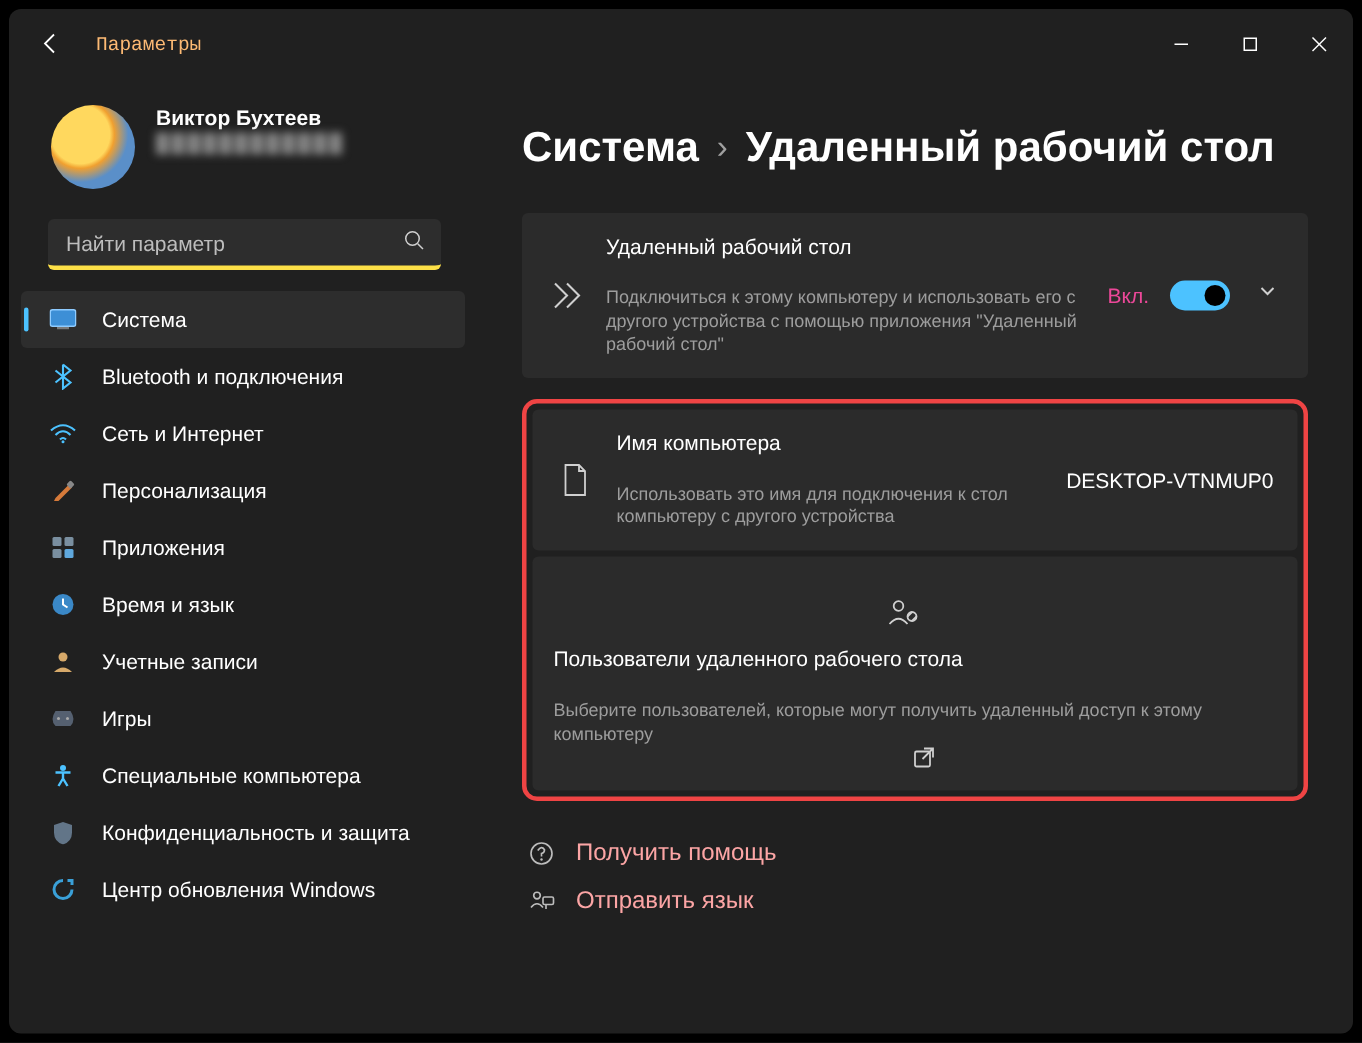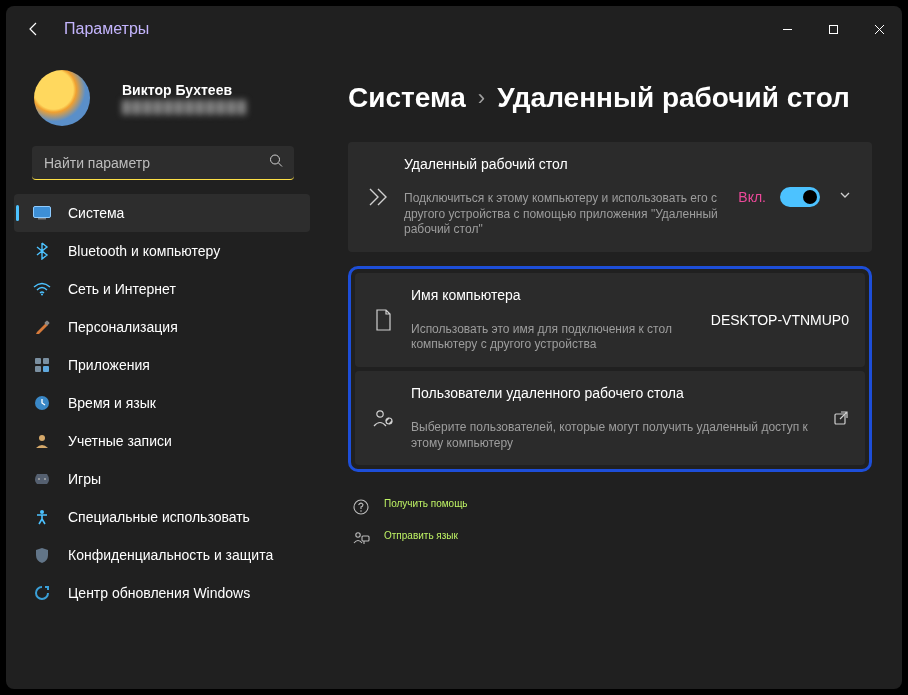--- a/index.html
+++ b/index.html
@@ -26,22 +26,23 @@
     padding: 0 0 0 16px;
   }
   .back-btn {
     width: 24px; height: 24px;
     margin-right: 18px;
     display: flex; align-items: center; justify-content: center;
     color: #fff;
     cursor: pointer;
   }
   .title {
-    font-size: 16px;
-    color: #c4b5fd;
+    font-size: 13px;
+    color: #fdba74;
+    font-family: Liberation Mono, monospace;
   }
   .win-controls {
     margin-left: auto;
     display: flex;
   }
   .win-btn {
     width: 46px; height: 32px;
     display: flex; align-items: center; justify-content: center;
     color: #fff;
     cursor: pointer;
@@ -53,23 +54,22 @@
     overflow: hidden;
   }
   .sidebar {
     width: 312px;
     padding: 6px 8px 8px 8px;
     display: flex;
     flex-direction: column;
   }
   .profile {
     display: flex;
-    align-items: center;
+    align-items: flex-start;
     padding: 12px 10px 14px 20px;
-    gap: 18px;
   }
   .avatar {
     width: 56px; height: 56px;
     border-radius: 50%;
     background: radial-gradient(circle at 35% 35%, #ffd85e 0 38%, #f0a030 44%, #5a8fc9 62%);
     margin-right: 14px;
     flex-shrink: 0;
   }
   .profile-text { display: flex; flex-direction: column; }
   .profile-name { font-size: 14px; font-weight: 600; color: #fff; }
@@ -80,21 +80,21 @@
     letter-spacing: 2px;
   }
   .search-wrap {
     margin: 6px 16px 14px 18px;
     position: relative;
   }
   .search-input {
     width: 100%; height: 34px;
     background: #2d2d2d;
     border: none;
-    border-bottom: 1px solid #fde047;
+    border-bottom: 3px solid #fde047;
     border-radius: 4px;
     color: #fff;
     font-size: 14px;
     padding: 0 36px 0 12px;
     outline: none;
   }
   .search-input::placeholder { color: #bdbdbd; }
   .search-icon {
     position: absolute;
     right: 10px; top: 50%;
@@ -177,27 +177,27 @@
   .toggle::after {
     content: '';
     position: absolute;
     right: 3px; top: 3px;
     width: 14px; height: 14px;
     border-radius: 50%;
     background: #000;
   }
   .expand-chev { color: #d0d0d0; cursor: pointer; padding: 0 4px; }
   .highlight-box {
-    border: 3px solid #1d4ed8;
+    border: 3px solid #ef4444;
     border-radius: 10px;
     padding: 4px;
     margin-top: 14px;
   }
   .highlight-box .card { margin-bottom: 4px; }
-  .highlight-box .card:last-child { margin-bottom: 0; }
+  .highlight-box .card:last-child { margin-bottom: 0; flex-direction: column; }
   .pc-name {
     font-size: 14px;
     color: #fff;
     margin-left: 14px;
     flex-shrink: 0;
     white-space: nowrap;
   }
   .ext-icon {
     width: 16px; height: 16px;
     color: #d0d0d0;
@@ -206,22 +206,22 @@
     flex-shrink: 0;
   }
   .footer-links {
     margin-top: 26px;
     display: flex;
     flex-direction: column;
     gap: 14px;
     padding-left: 4px;
   }
   .footer-link {
-    display: flex; gap: 14px;
-    font-size: 10px; color: #bef264;
+    display: flex; align-items: center; gap: 14px;
+    font-size: 16px; color: #fca5a5;
     cursor: pointer;
   }
   .footer-link svg { color: #bdbdbd; }
 </style>
 </head>
 <body>
 
 <div class="window">
 
   <div class="title-bar">
@@ -278,21 +278,21 @@
               </svg>
             </span>
           <span>Система</span>
         </li>
         <li class="nav-item">
           <span class="nav-icon">
               <svg width="14" height="18">
                 <path d="M7 1 L12 5 L7 9 L12 13 L7 17 L7 1 M2 5 L12 13 M2 13 L12 5" fill="none" stroke="#4cc2ff" stroke-width="1.4"></path>
               </svg>
             </span>
-          <span>Bluetooth и компьютеру</span>
+          <span>Bluetooth и подключения</span>
         </li>
         <li class="nav-item">
           <span class="nav-icon">
               <svg width="18" height="14">
                 <path d="M1 5 Q9 -2 17 5 M4 8 Q9 3 14 8 M7 11 Q9 9 11 11" fill="none" stroke="#4cc2ff" stroke-width="1.4"></path>
                 <circle cx="9" cy="12.5" r="1" fill="#4cc2ff"></circle>
               </svg>
             </span>
           <span>Сеть и Интернет</span>
         </li>
@@ -344,21 +344,21 @@
             </span>
           <span>Игры</span>
         </li>
         <li class="nav-item">
           <span class="nav-icon">
               <svg width="16" height="16">
                 <circle cx="8" cy="3" r="2" fill="#4cc2ff"></circle>
                 <path d="M3 6 L13 6 M8 6 L8 10 M8 10 L5 15 M8 10 L11 15" stroke="#4cc2ff" stroke-width="1.6" fill="none"></path>
               </svg>
             </span>
-          <span>Специальные использовать</span>
+          <span>Специальные компьютера</span>
         </li>
         <li class="nav-item">
           <span class="nav-icon">
               <svg width="14" height="16">
                 <path d="M7 1 L13 3 L13 8 Q13 14 7 16 Q1 14 1 8 L1 3 Z" fill="#627588"></path>
               </svg>
             </span>
           <span>Конфиденциальность и защита</span>
         </li>
         <li class="nav-item">

